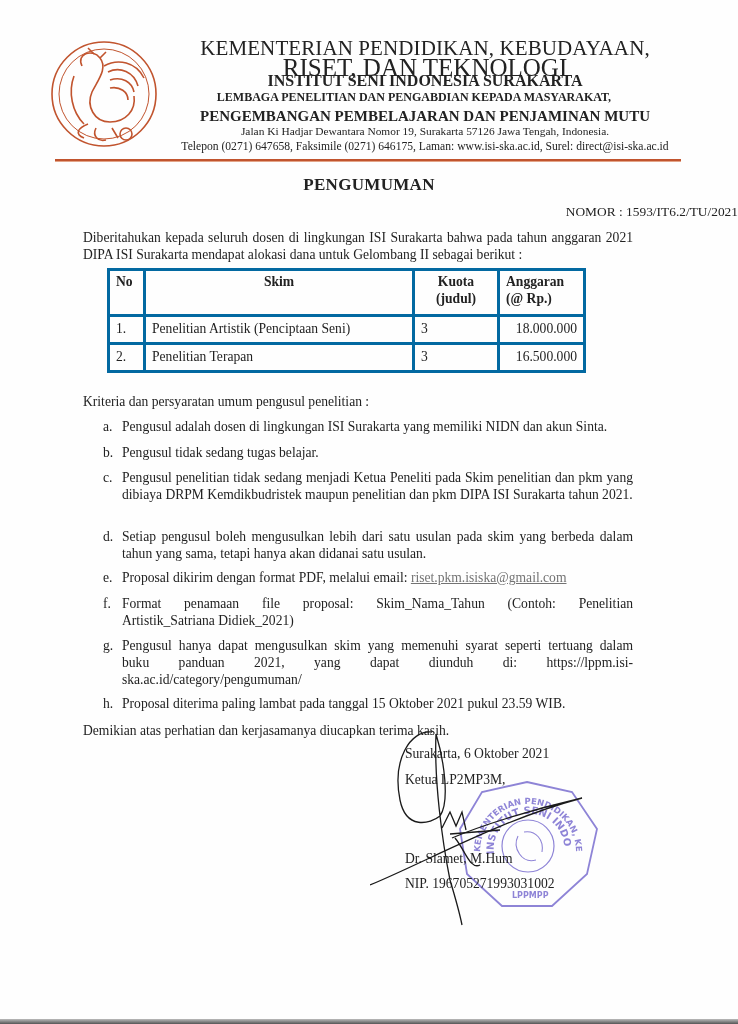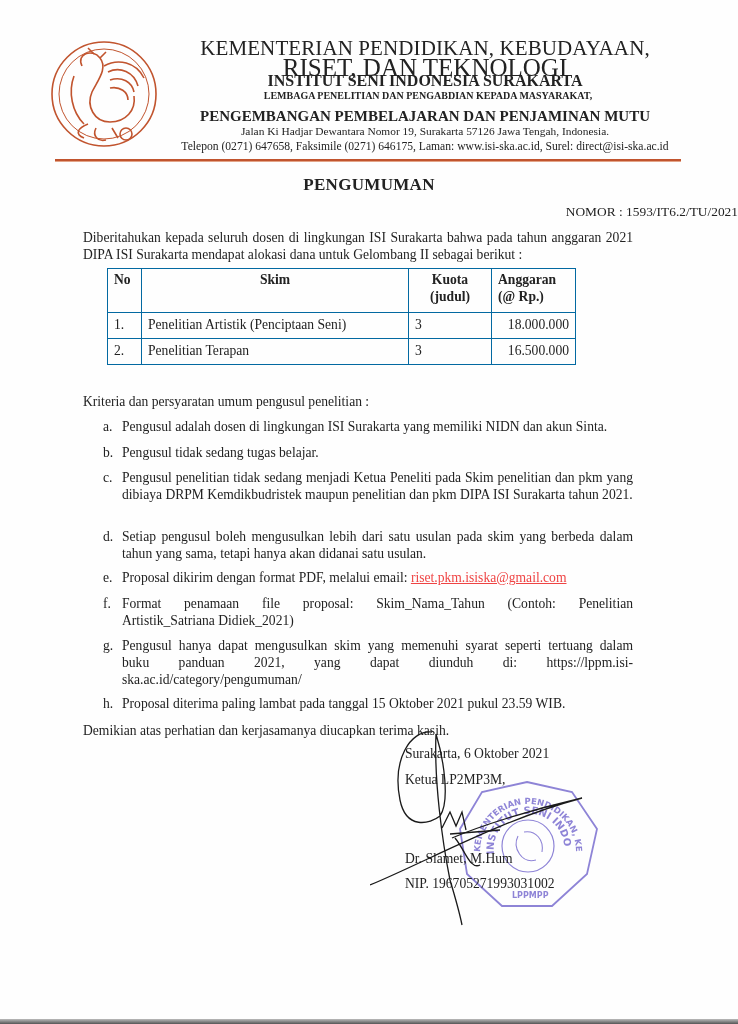--- a/index.html
+++ b/index.html
@@ -5,47 +5,47 @@
   html, body { margin:0; padding:0; }
   body { width:738px; height:1024px; background:#fefefe; position:relative; overflow:hidden;
          font-family:"Liberation Serif", "DejaVu Serif", serif; color:#222; }
   .abs { position:absolute; }
   
   .logo { left:48px; top:36px; width:112px; height:116px; }
   .lh { left:160px; width:530px; text-align:center; line-height:1; }
   .lh1 { top:38px; font-size:21px; letter-spacing:0.1px; }
   .lh2 { top:55px; font-size:25px; }
   .lh3 { top:73px; font-size:16px; font-weight:bold; }
-  .lh4 { top:91px; font-size:10px; font-weight:bold; left:158px; width:540px; }
+  .lh4 { top:91px; font-size:12px; font-weight:bold; left:144px; width:540px; }
   .lh5 { top:109px; font-size:15px; font-weight:bold; }
   .lh6 { top:126px; font-size:11.4px; }
   .lh7 { top:141px; font-size:11.6px; left:150px; width:550px;text-align:center; }
   .rule { left:55px; top:159px; width:626px; height:2px; background:#c1542e; border-bottom:1px solid #e3a488; }
   
   .title { left:0; width:738px; top:175px; text-align:center; font-size:17px; font-weight:bold; letter-spacing:0.3px; }
   .nomor { left:0; width:738px; top:204px; text-align:right; font-size:13.4px; }
   .para { left:83px; width:550px; font-size:13.6px; line-height:17px; text-align:justify; }
   .intro { top:229px; }
   
   table.dt { position:absolute; left:107px; top:268px; border-collapse:collapse; font-size:13.6px; }
-  table.dt td, table.dt th { border:1px solid #0369a1; vertical-align:top; padding:2px 6px; }
+  table.dt td, table.dt th { border:3px solid #0369a1; vertical-align:top; padding:2px 6px; }
   table.dt th { font-weight:bold; height:39px; line-height:17px; }
   table.dt td { height:21px; line-height:19px; }
   .c-no { width:21px; text-align:left; }
   .c-skim { width:254px; }
   .c-kuota { width:70px; }
   .c-ang { width:71px; text-align:right;margin-left:20px; }
   th.c-ang { text-align:left; }
   
   .crit { top:393px; }
   .li { position:absolute; left:103px; width:530px; font-size:13.6px; line-height:17px; }
   .li .mk { position:absolute; left:0; top:0; width:18px; }
   .li .tx { display:block; margin-left:19px; text-align:justify; }
   .li .tx.spread { text-align:justify; text-align-last:justify; }
-  .email { color:#ef4444; text-decoration:underline; }
+  .email { color:#737373; text-decoration:underline; }
   .closing { top:722px; }
   .sig { left:405px; font-size:13.6px; }
   .stamp { left:452px; top:774px; width:150px; height:140px; }
   .signature { left:370px; top:720px; width:230px; height:210px; }
   .scanedge { left:0; top:1019px; width:738px; height:5px; background:linear-gradient(#bbb,#555); }
 </style>
 </head>
 <body>
 
 <svg class="abs logo" viewBox="0 0 112 116">

